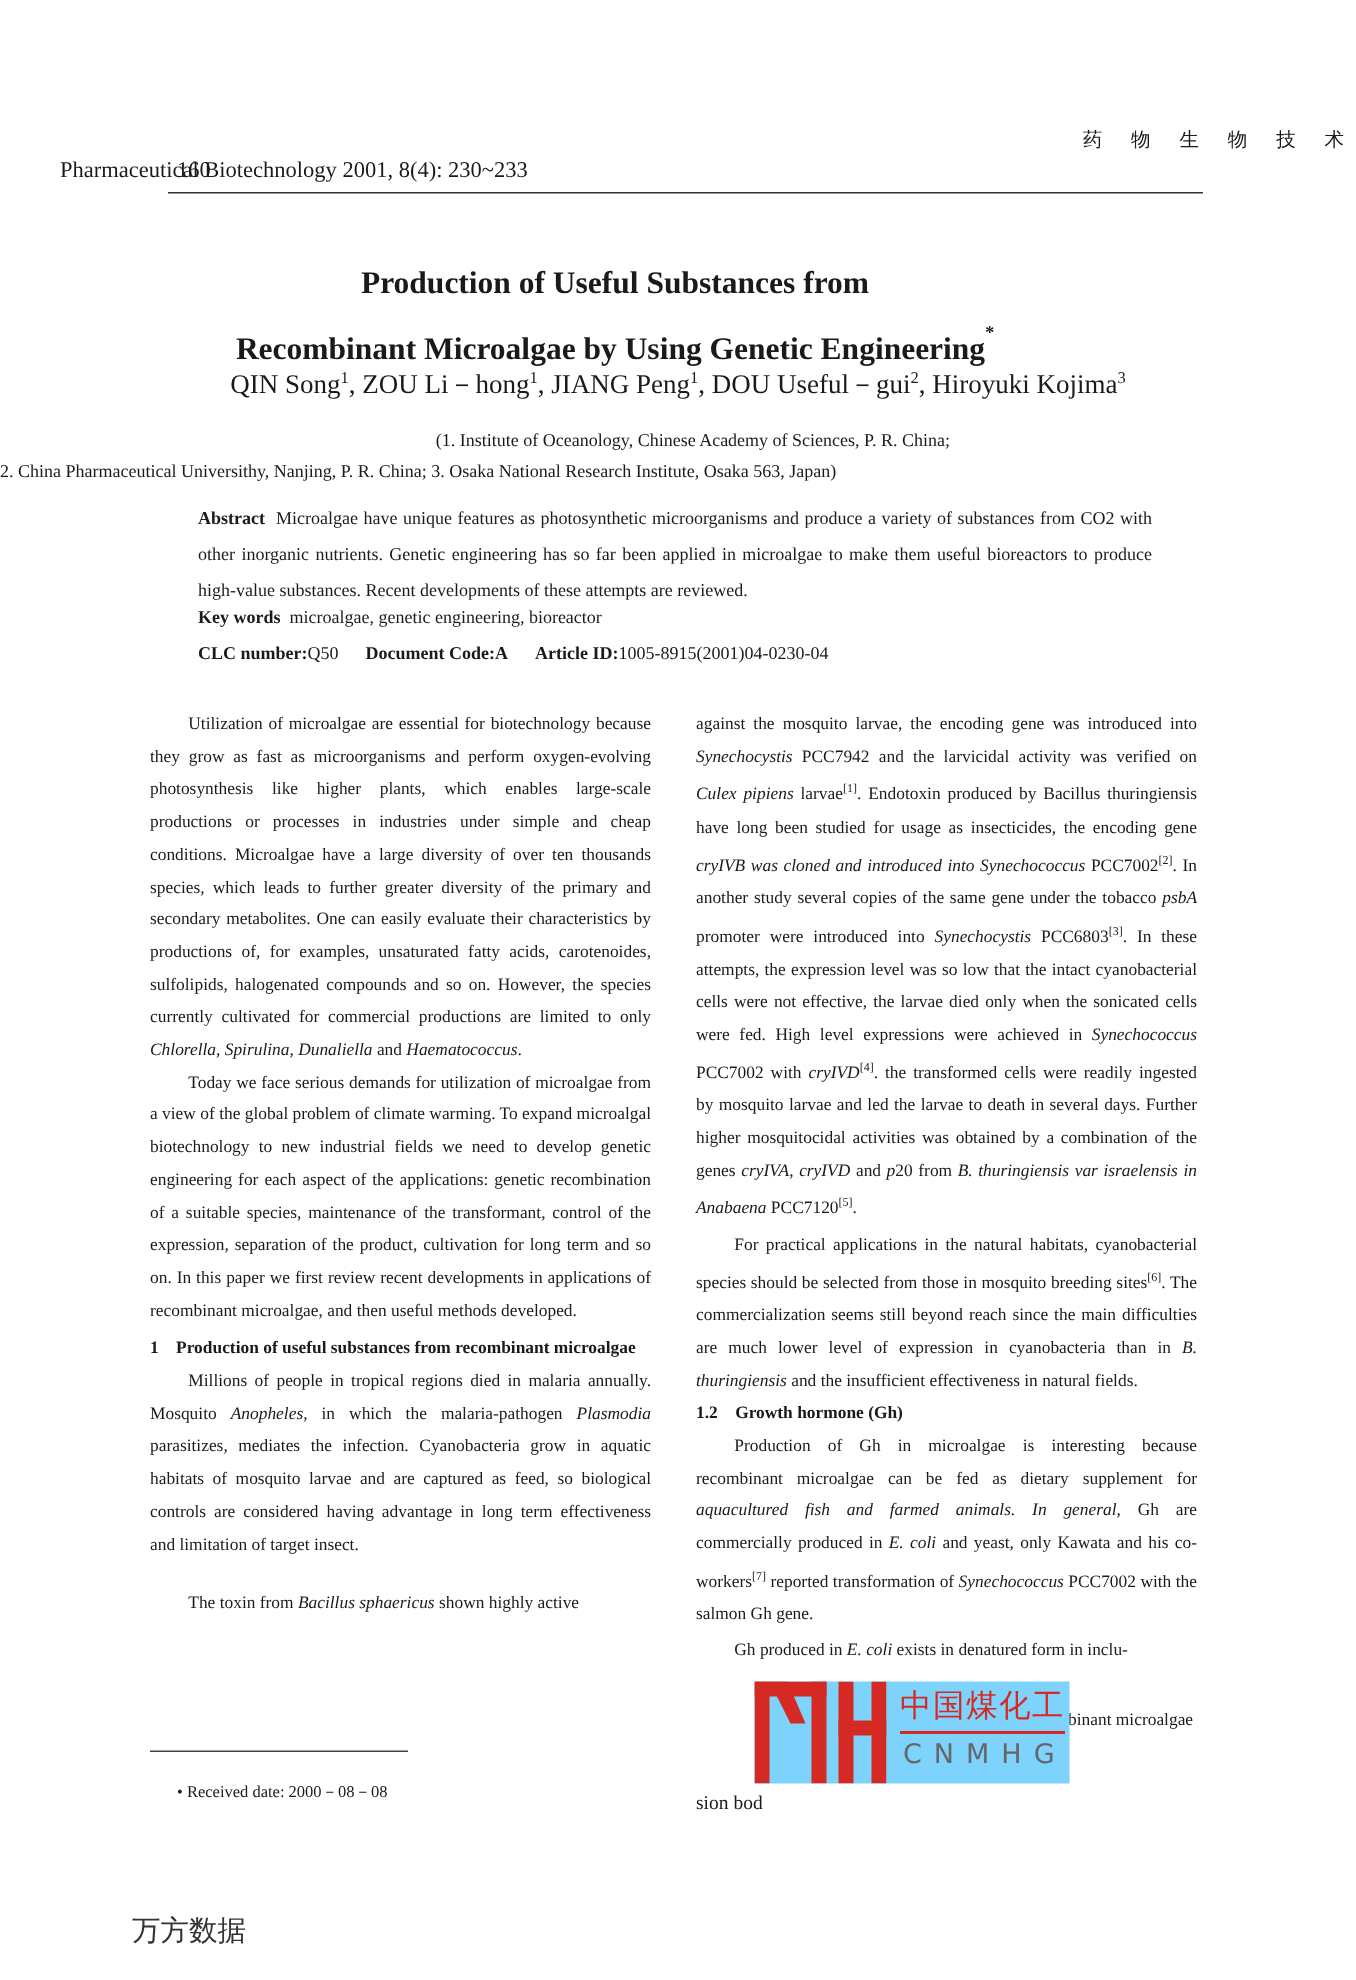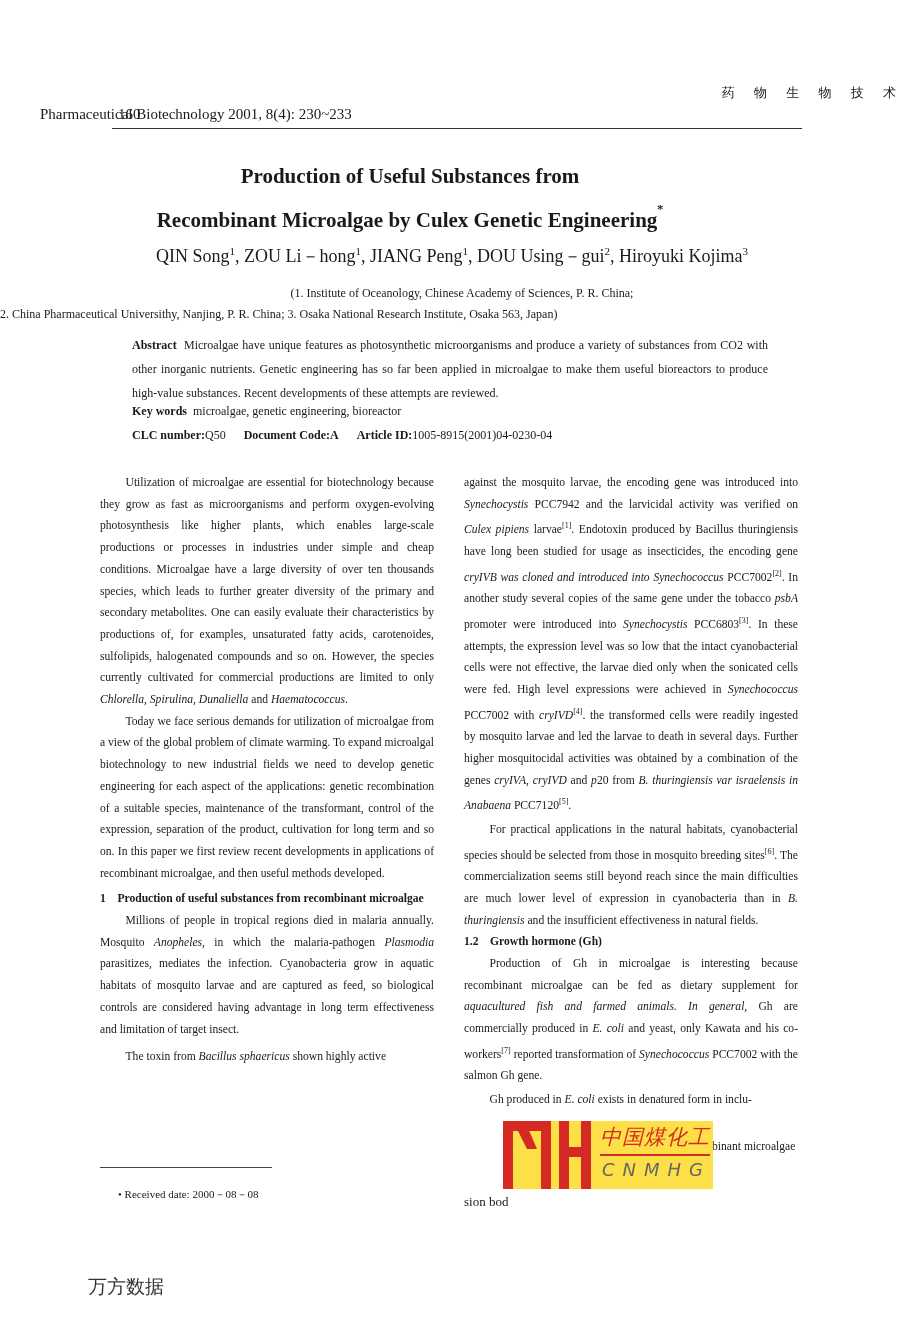--- a/index.html
+++ b/index.html
@@ -5,21 +5,21 @@
   html, body { margin: 0; padding: 0; background: #ffffff; }
   body { width: 904px; height: 1320px; position: relative; overflow: hidden;
          font-family: "Liberation Serif", "DejaVu Serif", serif; color: #1a1a1a; }
   .abs { position: absolute; }
   
   #journal-cn { left: 0; width: 904px; top: 84px; text-align: right; font-size: 13px; letter-spacing: 8px; }
   #page-num { left: 118px; top: 106px; font-size: 15px; }
   #journal-en { left: 0; width: 904px; top: 106px; font-size: 15px; padding-left: 40px; box-sizing: border-box; }
   #header-rule { left: 112px; top: 128px; width: 690px; height: 0; border-top: 1.5px solid #333; }
   
-  #title { left: 0; width: 820px; top: 160px; text-align: center; font-weight: bold; font-size: 21px; line-height: 33px; }
+  #title { left: 0; width: 820px; top: 172px; text-align: center; font-weight: bold; font-size: 21px; line-height: 33px; }
   #title sup { font-size: 12px; vertical-align: 14px; }
   #authors { left: 0; width: 904px; top: 244px; text-align: center; font-size: 18px; }
   #authors sup { font-size: 11px; }
   #affil1 { left: 0; width: 904px; top: 286px; text-align: center; font-size: 12px; padding-left: 20px; box-sizing: border-box; }
   #affil2 { left: 0; width: 904px; top: 307px; text-align: left; font-size: 12px; }
   
   #abstract { left: 132px; width: 636px; top: 333px; font-size: 12px; line-height: 24px; text-align: justify; }
   #abstract b { font-weight: bold; }
   #keywords { left: 132px; top: 404px; font-size: 12px; }
   #clc { left: 132px; top: 428px; font-size: 12px; white-space: pre; }
@@ -29,65 +29,65 @@
   #col-left { left: 100px; width: 334px; top: 472px; }
   #col-right { left: 464px; width: 334px; top: 472px; }
   .col p { margin: 0; text-indent: 2.2em; }
   .col p.noindent { text-indent: 0; }
   .col h3 { margin: 0; font-size: 11.6px; font-weight: bold; text-indent: 0; }
   .col sup { font-size: 8px; }
   #foot-rule { left: 100px; top: 1167px; width: 172px; border-top: 1px solid #444; }
   #footnote { left: 118px; top: 1187px; font-size: 11px; }
   #wanfang { left: 88px; top: 1274px; font-family: "DejaVu Sans", sans-serif; font-size: 19px; color: #333; }
   
-  #logo { left: 503px; top: 1121px; width: 210px; height: 68px; background: #fde047; font-style: italic; }
+  #logo { left: 503px; top: 1121px; width: 210px; height: 68px; background: #7dd3fc; }
   #logo-mark { position: absolute; left: 0; top: 0; width: 88px; height: 68px; }
   #logo-cn { position: absolute; left: 97px; top: 2px; font-family: "DejaVu Sans", sans-serif; font-size: 21px; color: #d42a23; letter-spacing: 1px; white-space: nowrap; }
   #logo-rule { position: absolute; left: 97px; top: 33px; width: 110px; border-top: 2px solid #d42a23; }
   #logo-en { position: absolute; left: 99px; top: 38px; font-family: "DejaVu Sans", sans-serif; font-size: 18px; color: #666; letter-spacing: 8px; }
   #logo-tail { left: 712px; top: 1140px; font-size: 11.6px; }
   #logo-head-left { left: 464px; top: 1194px; font-size: 13px; }
 </style>
 </head>
 <body>
 
 <div class="abs" id="journal-cn">药 物 生 物 技 术</div>
 <div class="abs" id="page-num">160</div>
 <div class="abs" id="journal-en">Pharmaceutical Biotechnology   2001, 8(4): 230~233</div>
 <div class="abs" id="header-rule"></div>
 
 <div class="abs" id="title">
   <div>Production of Useful Substances from</div>
-  <div><span>Recombinant Microalgae by Culex Genetic Engineering</span><sup>*</sup></div>
+  <div><span>Recombinant Microalgae by Using Genetic Engineering</span><sup>*</sup></div>
 </div>
 
 <div class="abs" id="authors">
   <span>QIN Song</span><sup>1</sup>,
   <span>ZOU Li－hong</span><sup>1</sup>,
   <span>JIANG Peng</span><sup>1</sup>,
-  <span>DOU Using－gui</span><sup>2</sup>,
+  <span>DOU Useful－gui</span><sup>2</sup>,
   <span>Hiroyuki Kojima</span><sup>3</sup>
 </div>
 <div class="abs" id="affil1">(1. Institute of Oceanology, Chinese Academy of Sciences, P. R. China;</div>
 <div class="abs" id="affil2">2. China Pharmaceutical Universithy, Nanjing, P. R. China; 3. Osaka National Research Institute, Osaka 563, Japan)</div>
 
 <div class="abs" id="abstract">
   <b>Abstract</b>&nbsp;&nbsp;<span>Microalgae have unique features as photosynthetic microorganisms and produce a variety of substances from CO2 with other inorganic nutrients. Genetic engineering has so far been applied in microalgae to make them useful bioreactors to produce high-value substances. Recent developments of these attempts are reviewed.</span>
 </div>
 <div class="abs" id="keywords">
   <b>Key words</b>&nbsp;&nbsp;<span>microalgae, genetic engineering, bioreactor</span>
 </div>
 <div class="abs" id="clc"><b>CLC number:</b><span>Q50</span>      <b>Document Code:</b><b>A</b>      <b>Article ID:</b><span>1005-8915(2001)04-0230-04</span></div>
 
 <div class="abs col" id="col-left">
   <p><span>Utilization of microalgae are essential for biotechnology because they grow as fast as microorganisms and perform oxygen-evolving photosynthesis like higher plants, which enables large-scale productions or processes in industries under simple and cheap conditions. Microalgae have a large diversity of over ten thousands species, which leads to further greater diversity of the primary and secondary metabolites. One can easily evaluate their characteristics by productions of, for examples, unsaturated fatty acids, carotenoides, sulfolipids, halogenated compounds and so on. However, the species currently cultivated for commercial productions are limited to only </span><i>Chlorella, Spirulina, Dunaliella</i><span> and </span><i>Haematococcus</i><span>.</span></p>
   <p>Today we face serious demands for utilization of microalgae from a view of the global problem of climate warming. To expand microalgal biotechnology to new industrial fields we need to develop genetic engineering for each aspect of the applications: genetic recombination of a suitable species, maintenance of the transformant, control of the expression, separation of the product, cultivation for long term and so on. In this paper we first review recent developments in applications of recombinant microalgae, and then useful methods developed.</p>
   <h3 style="margin-top:4px;">1　Production of useful substances from recombinant microalgae</h3>
   <p><span>Millions of people in tropical regions died in malaria annually. Mosquito </span><i>Anopheles</i><span>, in which the malaria-pathogen </span><i>Plasmodia</i><span> parasitizes, mediates the infection. Cyanobacteria grow in aquatic habitats of mosquito larvae and are captured as feed, so biological controls are considered having advantage in long term effectiveness and limitation of target insect.</span></p>
-  <p style="margin-top:6px;"><span>The toxin from </span><i>Bacillus sphaericus</i><span> shown highly active</span></p>
+  <p style="margin-top:18px;"><span>The toxin from </span><i>Bacillus sphaericus</i><span> shown highly active</span></p>
 </div>
 
 <div class="abs col" id="col-right">
   <p class="noindent"><span>against the mosquito larvae, the encoding gene was introduced into </span><i>Synechocystis</i><span> PCC7942 and the larvicidal activity was verified on </span><i>Culex pipiens</i><span> larvae</span><sup>[1]</sup><span>. Endotoxin produced by Bacillus thuringiensis have long been studied for usage as insecticides, the encoding gene </span><i>cryIVB</i><i> was cloned and introduced into </i><i>Synechococcus</i><span> PCC7002</span><sup>[2]</sup><span>. In another study several copies of the same gene under the tobacco </span><i>psbA</i><span> promoter were introduced into </span><i>Synechocystis</i><span> PCC6803</span><sup>[3]</sup><span>. In these attempts, the expression level was so low that the intact cyanobacterial cells were not effective, the larvae died only when the sonicated cells were fed. High level expressions were achieved in </span><i>Synechococcus</i><span> PCC7002 with </span><i>cryIVD</i><sup>[4]</sup><span>. the transformed cells were readily ingested by mosquito larvae and led the larvae to death in several days. Further higher mosquitocidal activities was obtained by a combination of the genes </span><i>cryIVA</i><span>, </span><i>cryIVD</i><span> and </span><i>p</i><span>20 from </span><i>B. thuringiensis var israelensis in Anabaena</i><span> PCC7120</span><sup>[5]</sup><span>.</span></p>
   <p style="margin-top:2px;"><span>For practical applications in the natural habitats, cyanobacterial species should be selected from those in mosquito breeding sites</span><sup>[6]</sup><span>. The commercialization seems still beyond reach since the main difficulties are much lower level of expression in cyanobacteria than in </span><i>B. thuringiensis</i><span> and the insufficient effectiveness in natural fields.</span></p>
   <h3>1.2　Growth hormone (Gh)</h3>
   <p><span>Production of Gh in microalgae is interesting because recombinant microalgae can be fed as dietary supplement for </span><i>aquacultured fish and farmed animals. In general,</i><span> Gh are commercially produced in </span><i>E. coli</i><span> and yeast, only Kawata and his co-workers</span><sup>[7]</sup><span> reported transformation of </span><i>Synechococcus</i><span> PCC7002 with the salmon Gh gene.</span></p>
   <p style="margin-top:2px;"><span>Gh produced in </span><i>E. coli</i><span> exists in denatured form in inclu-</span></p>
 </div>
 <div class="abs" id="logo-head-left">sion bod</div>

